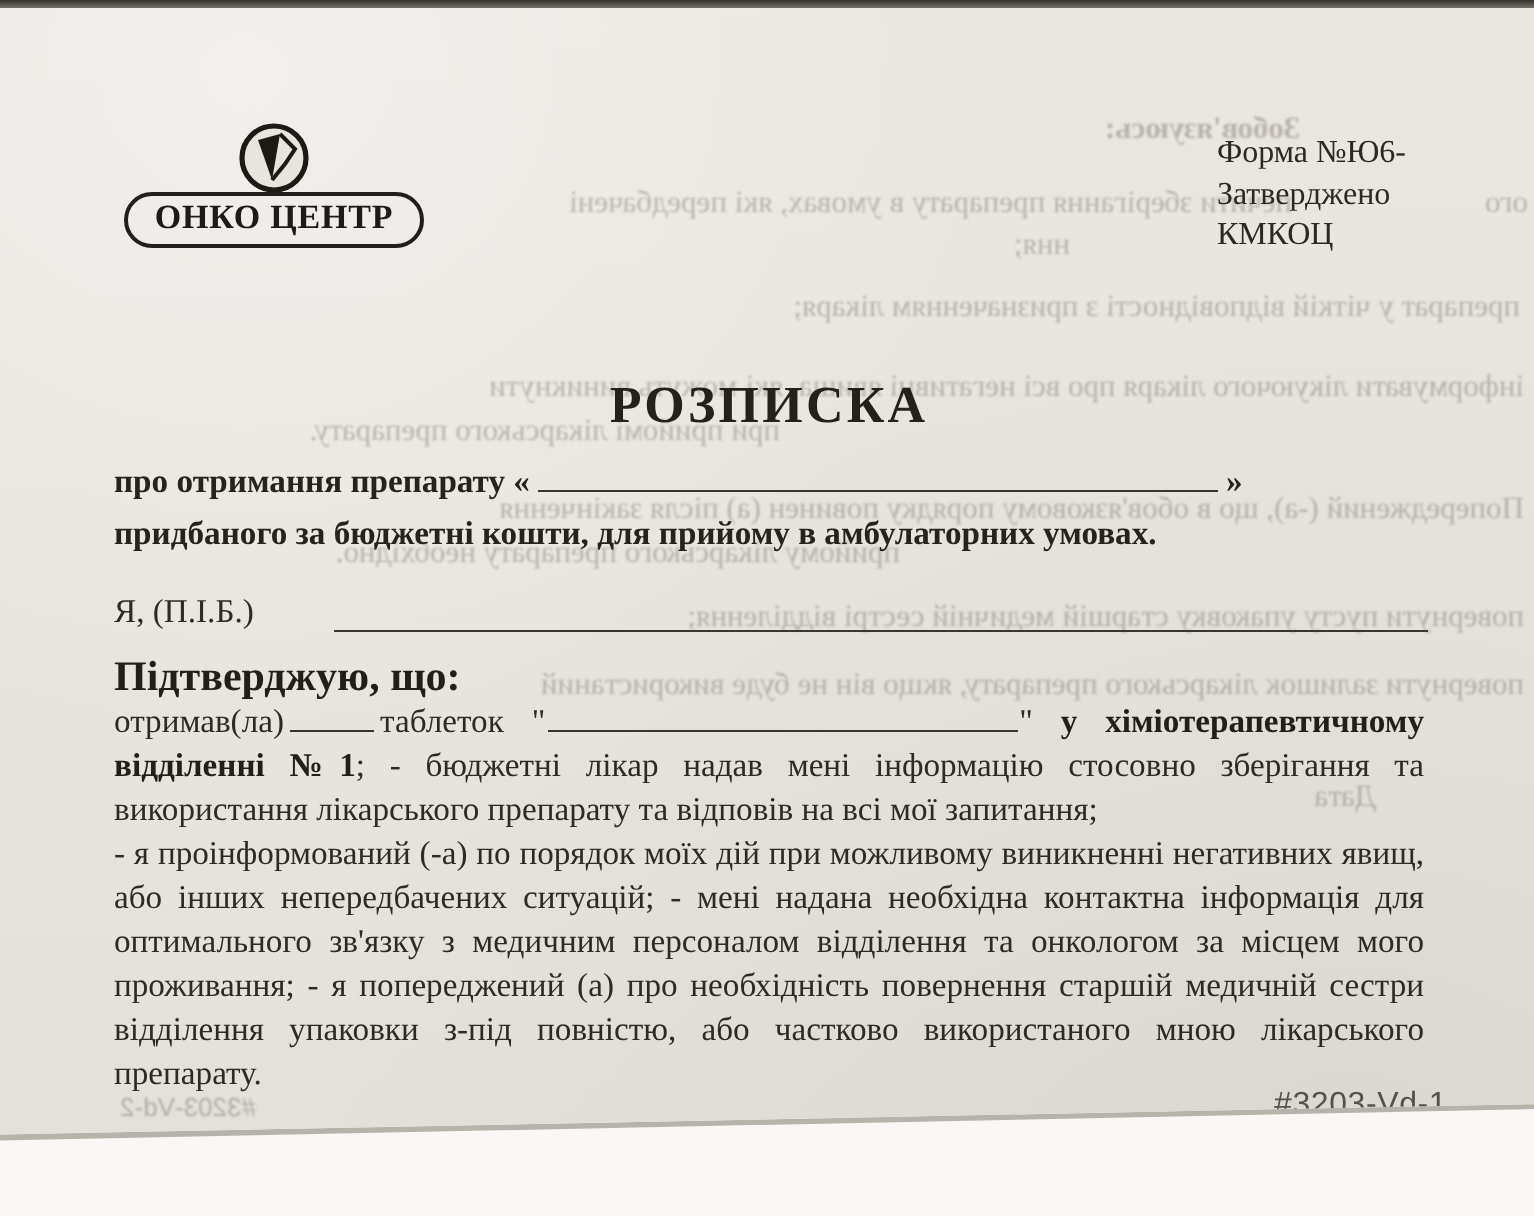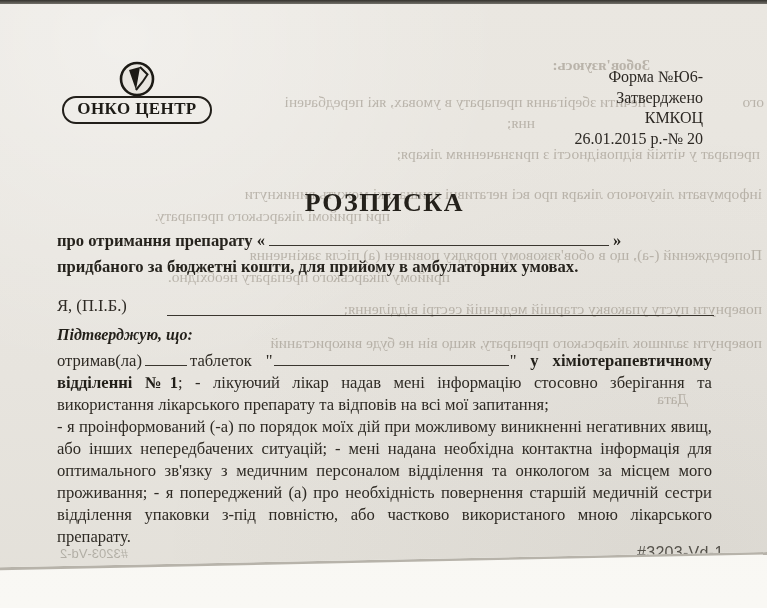--- a/index.html
+++ b/index.html
@@ -31,37 +31,37 @@
   .logo{position:absolute;left:62px;top:60px;width:150px;z-index:4;}
   .logo-circle{position:absolute;left:50%;top:0;transform:translateX(-50%);
     width:38px;height:38px;z-index:2;}
   .logo-oval{
     margin-top:36px;border:2.4px solid #221f1a;border-radius:16px;
     padding:1px 7px 3px;text-align:center;
     font-weight:bold;font-size:17px;letter-spacing:.4px;color:#1d1b16;
     background:transparent;white-space:nowrap;
   }
   
-  .approval{position:absolute;right:64px;top:67px;text-align:right;
+  .approval{position:absolute;right:64px;top:67px;text-align:left;
     font-size:16px;line-height:20.5px;color:#2c2823;z-index:4;}
   
   .doc-title{position:absolute;left:57px;right:55px;top:188px;text-align:center;
     font-weight:bold;font-size:26px;letter-spacing:1.6px;color:#24211b;z-index:4;}
   .subject{position:absolute;left:57px;right:55px;top:228px;text-align:left;
     font-weight:bold;font-size:16.6px;line-height:26px;color:#26231d;z-index:4;}
   .blank{display:inline-block;border-bottom:1.4px solid #3a362f;height:13px;
     vertical-align:baseline;}
   .blank-drug{width:340px;margin:0 4px;}
   
   .name-row{position:absolute;left:57px;right:53px;top:296px;display:flex;
     align-items:flex-end;font-size:16.6px;color:#2e2a24;z-index:4;gap:32px;}
   .name-fill{flex:1;border-bottom:1.4px solid #3a362f;height:16px;margin-left:8px;}
   
   .confirm-heading{position:absolute;left:57px;top:326px;font-weight:bold;
-    font-size:16px;color:#221f19;z-index:4;font-style:italic;}
+    font-size:21px;color:#221f19;z-index:4;}
   .body-text{position:absolute;left:57px;right:55px;top:350px;
     text-align:justify;font-size:16.6px;line-height:22px;color:#2e2a24;z-index:4;}
   .body-text p{margin:0;}
   .blank-count{width:42px;margin:0 3px;}
   .blank-name{width:235px;margin:0 1px;}
   .seg-bold{font-weight:bold;color:#221f19;}
   
   .footer-code{position:absolute;left:637px;top:544px;
     font-family:"Liberation Sans", sans-serif;font-size:16px;
     letter-spacing:.3px;color:#55524b;z-index:4;}
@@ -103,36 +103,35 @@
         <path d="M22 7 L29.5 14.5 L24.5 22 L18 30" fill="none" stroke="#1c1a15" stroke-width="2"></path>
       </svg>
     </div>
     <div class="logo-oval">ОНКО ЦЕНТР</div>
   </div>
 
   <div class="approval">
     <div>Форма №Ю6-</div>
     <div>Затверджено</div>
     <div>КМКОЦ</div>
-    <div>26.01.2015 р.-№ 20</div>
   </div>
 
   <div class="doc-title">РОЗПИСКА</div>
 
   <div class="subject">
     <div><span>про отримання препарату  «</span><span class="blank blank-drug"></span><span>»</span></div>
     <div>придбаного за бюджетні кошти, для прийому в амбулаторних умовах.</div>
   </div>
 
   <div class="name-row">
     <span>Я, (П.І.Б.)</span>
     <span class="name-fill"></span>
   </div>
 
   <div class="confirm-heading">Підтверджую, що:</div>
 
   <div class="body-text">
-    <p><span>отримав(ла)</span><span class="blank blank-count"></span><span>таблеток</span> <span>"</span><span class="blank blank-name"></span><span>"</span> <span class="seg-bold">у хіміотерапевтичному відділенні №1</span><span>; - лікуючий лікар надав мені інформацію стосовно зберігання та використання лікарського препарату та відповів на всі мої запитання;</span></p>
+    <p><span>отримав(ла)</span><span class="blank blank-count"></span><span>таблеток</span> <span>"</span><span class="blank blank-name"></span><span>"</span> <span class="seg-bold">у хіміотерапевтичному відділенні №1</span><span>; - бюджетні лікар надав мені інформацію стосовно зберігання та використання лікарського препарату та відповів на всі мої запитання;</span></p>
     <p>- я проінформований (-а) по порядок моїх дій при можливому виникненні негативних явищ, або інших непередбачених ситуацій; - мені надана необхідна контактна інформація для оптимального зв'язку з медичним персоналом відділення та онкологом за місцем мого проживання; - я попереджений (а) про необхідність повернення старшій медичній сестри відділення упаковки з-під повністю, або частково використаного мною лікарського препарату.</p>
   </div>
 
   <div class="footer-code">#3203-Vd-1</div>
 </div>
 
 </body></html>

